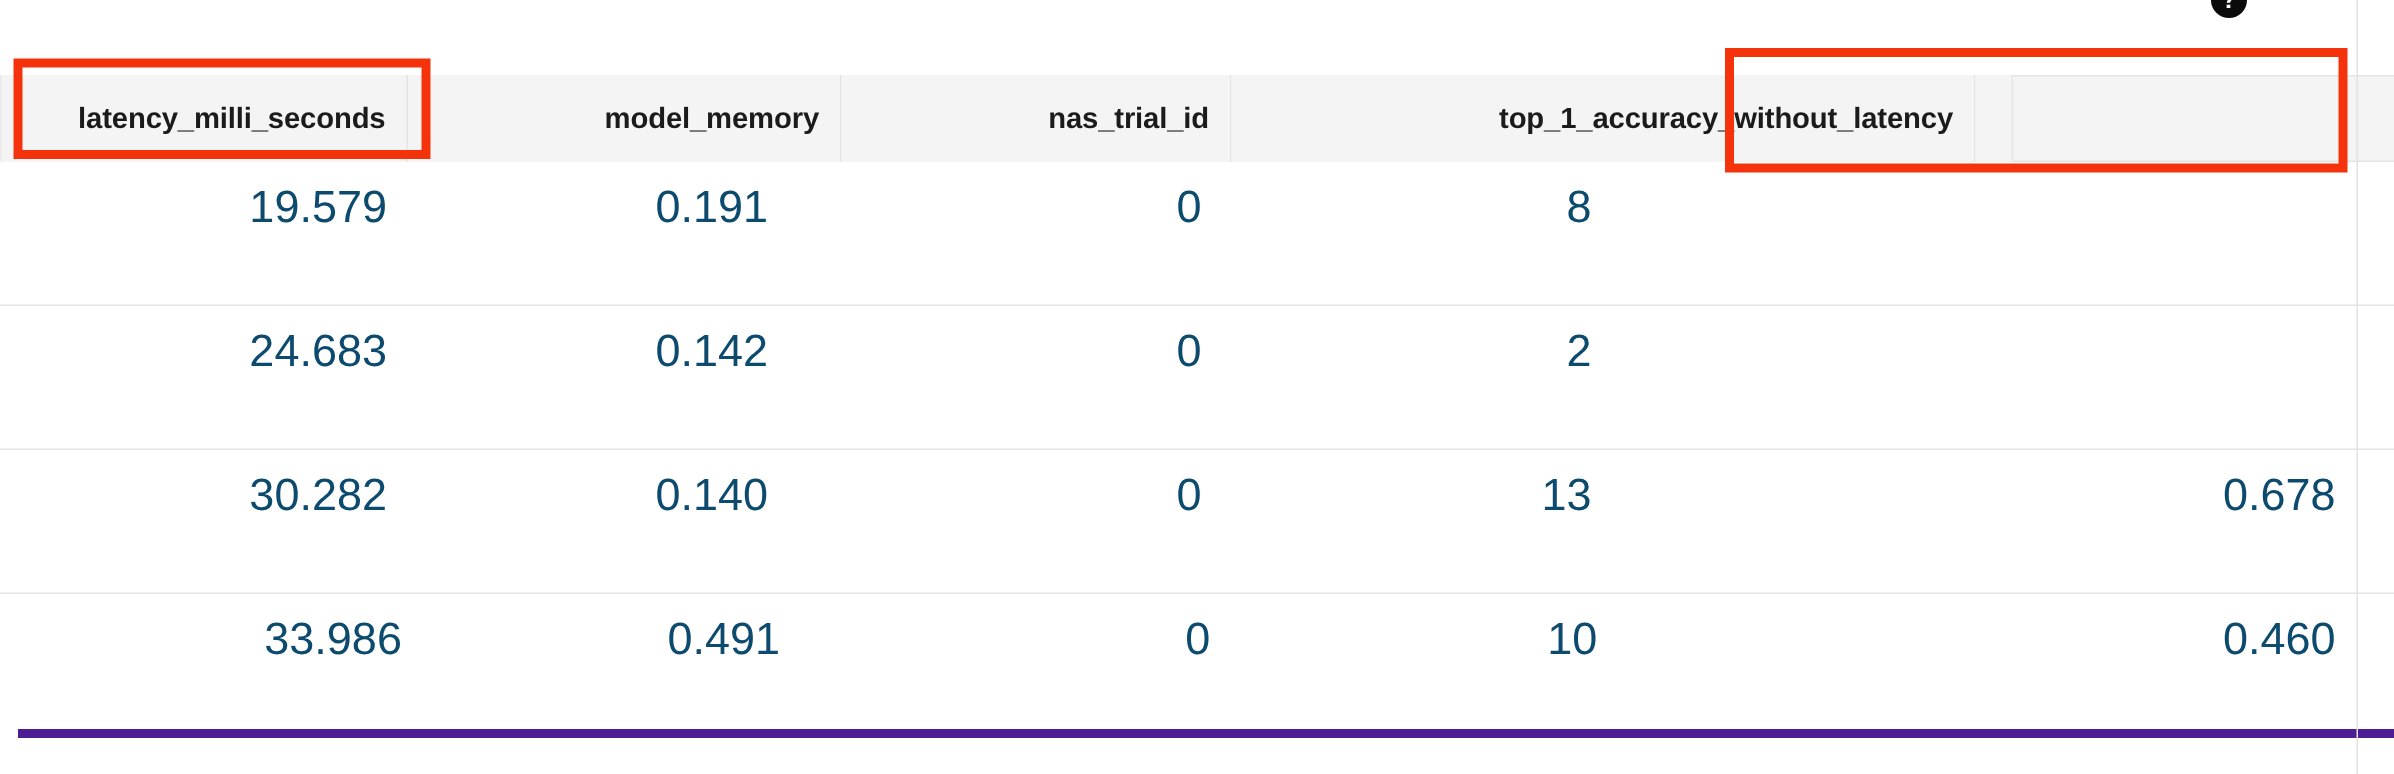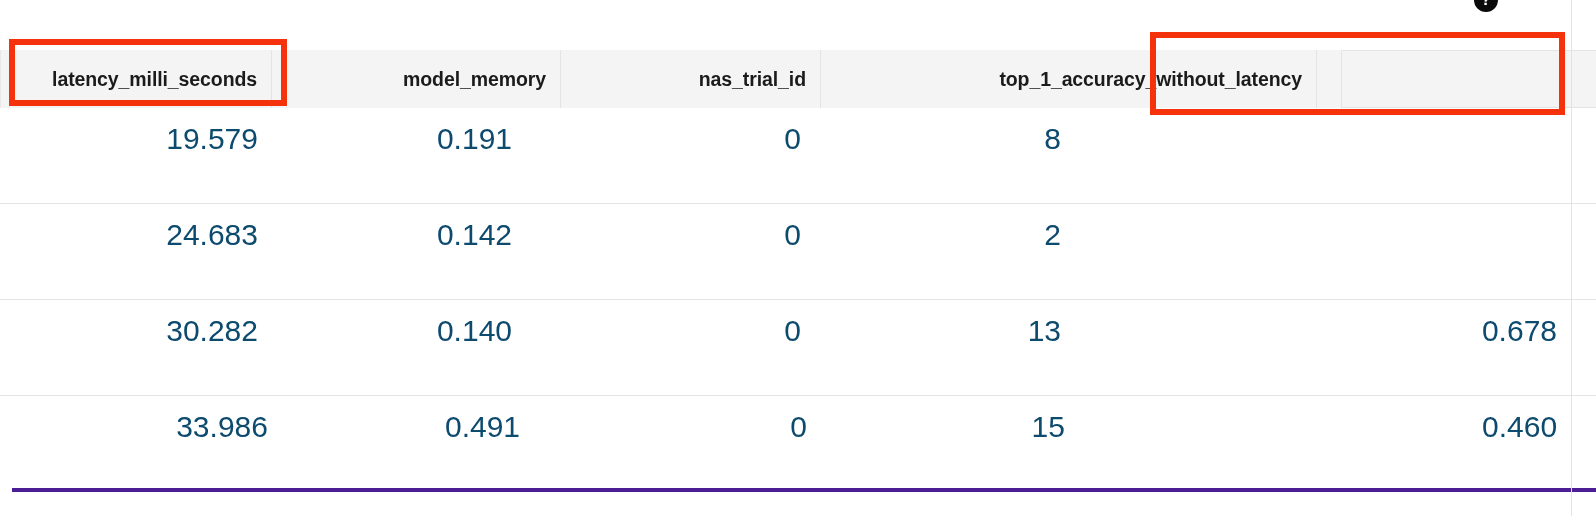--- a/index.html
+++ b/index.html
@@ -87,21 +87,21 @@
   }
 
   .data-row {
     display: flex;
     align-items: flex-start;
     height: 96px;
     border-bottom: 1px solid #e4e4e4;
     box-sizing: border-box;
     background: #ffffff;
   }
-  .data-row:last-child { border-bottom: 4px solid #4c1d95; margin-left: 12px; }
+  .data-row:last-child { border-bottom: 6px solid #4c1d95; margin-left: 12px; }
 
   .data-cell {
     box-sizing: border-box;
     height: 95px;
     display: flex;
     align-items: flex-start;
     justify-content: flex-end;
     padding-right: 14px;
     padding-top: 14px;
     font-size: 30px;
@@ -186,21 +186,21 @@
           <div class="data-cell c1">0.140</div>
           <div class="data-cell c2">0</div>
           <div class="data-cell c3">13</div>
           <div class="data-cell c4">0.678</div>
           <div class="data-cell c5"></div>
         </div>
         <div class="data-row">
           <div class="data-cell c0">33.986</div>
           <div class="data-cell c1">0.491</div>
           <div class="data-cell c2">0</div>
-          <div class="data-cell c3">15</div>
+          <div class="data-cell c3">10</div>
           <div class="data-cell c4">0.460</div>
           <div class="data-cell c5"></div>
         </div>
       </div>
 
     <div class="v-divider"></div>
   </div>
 
   <div class="annot annot-latency"></div>
 

